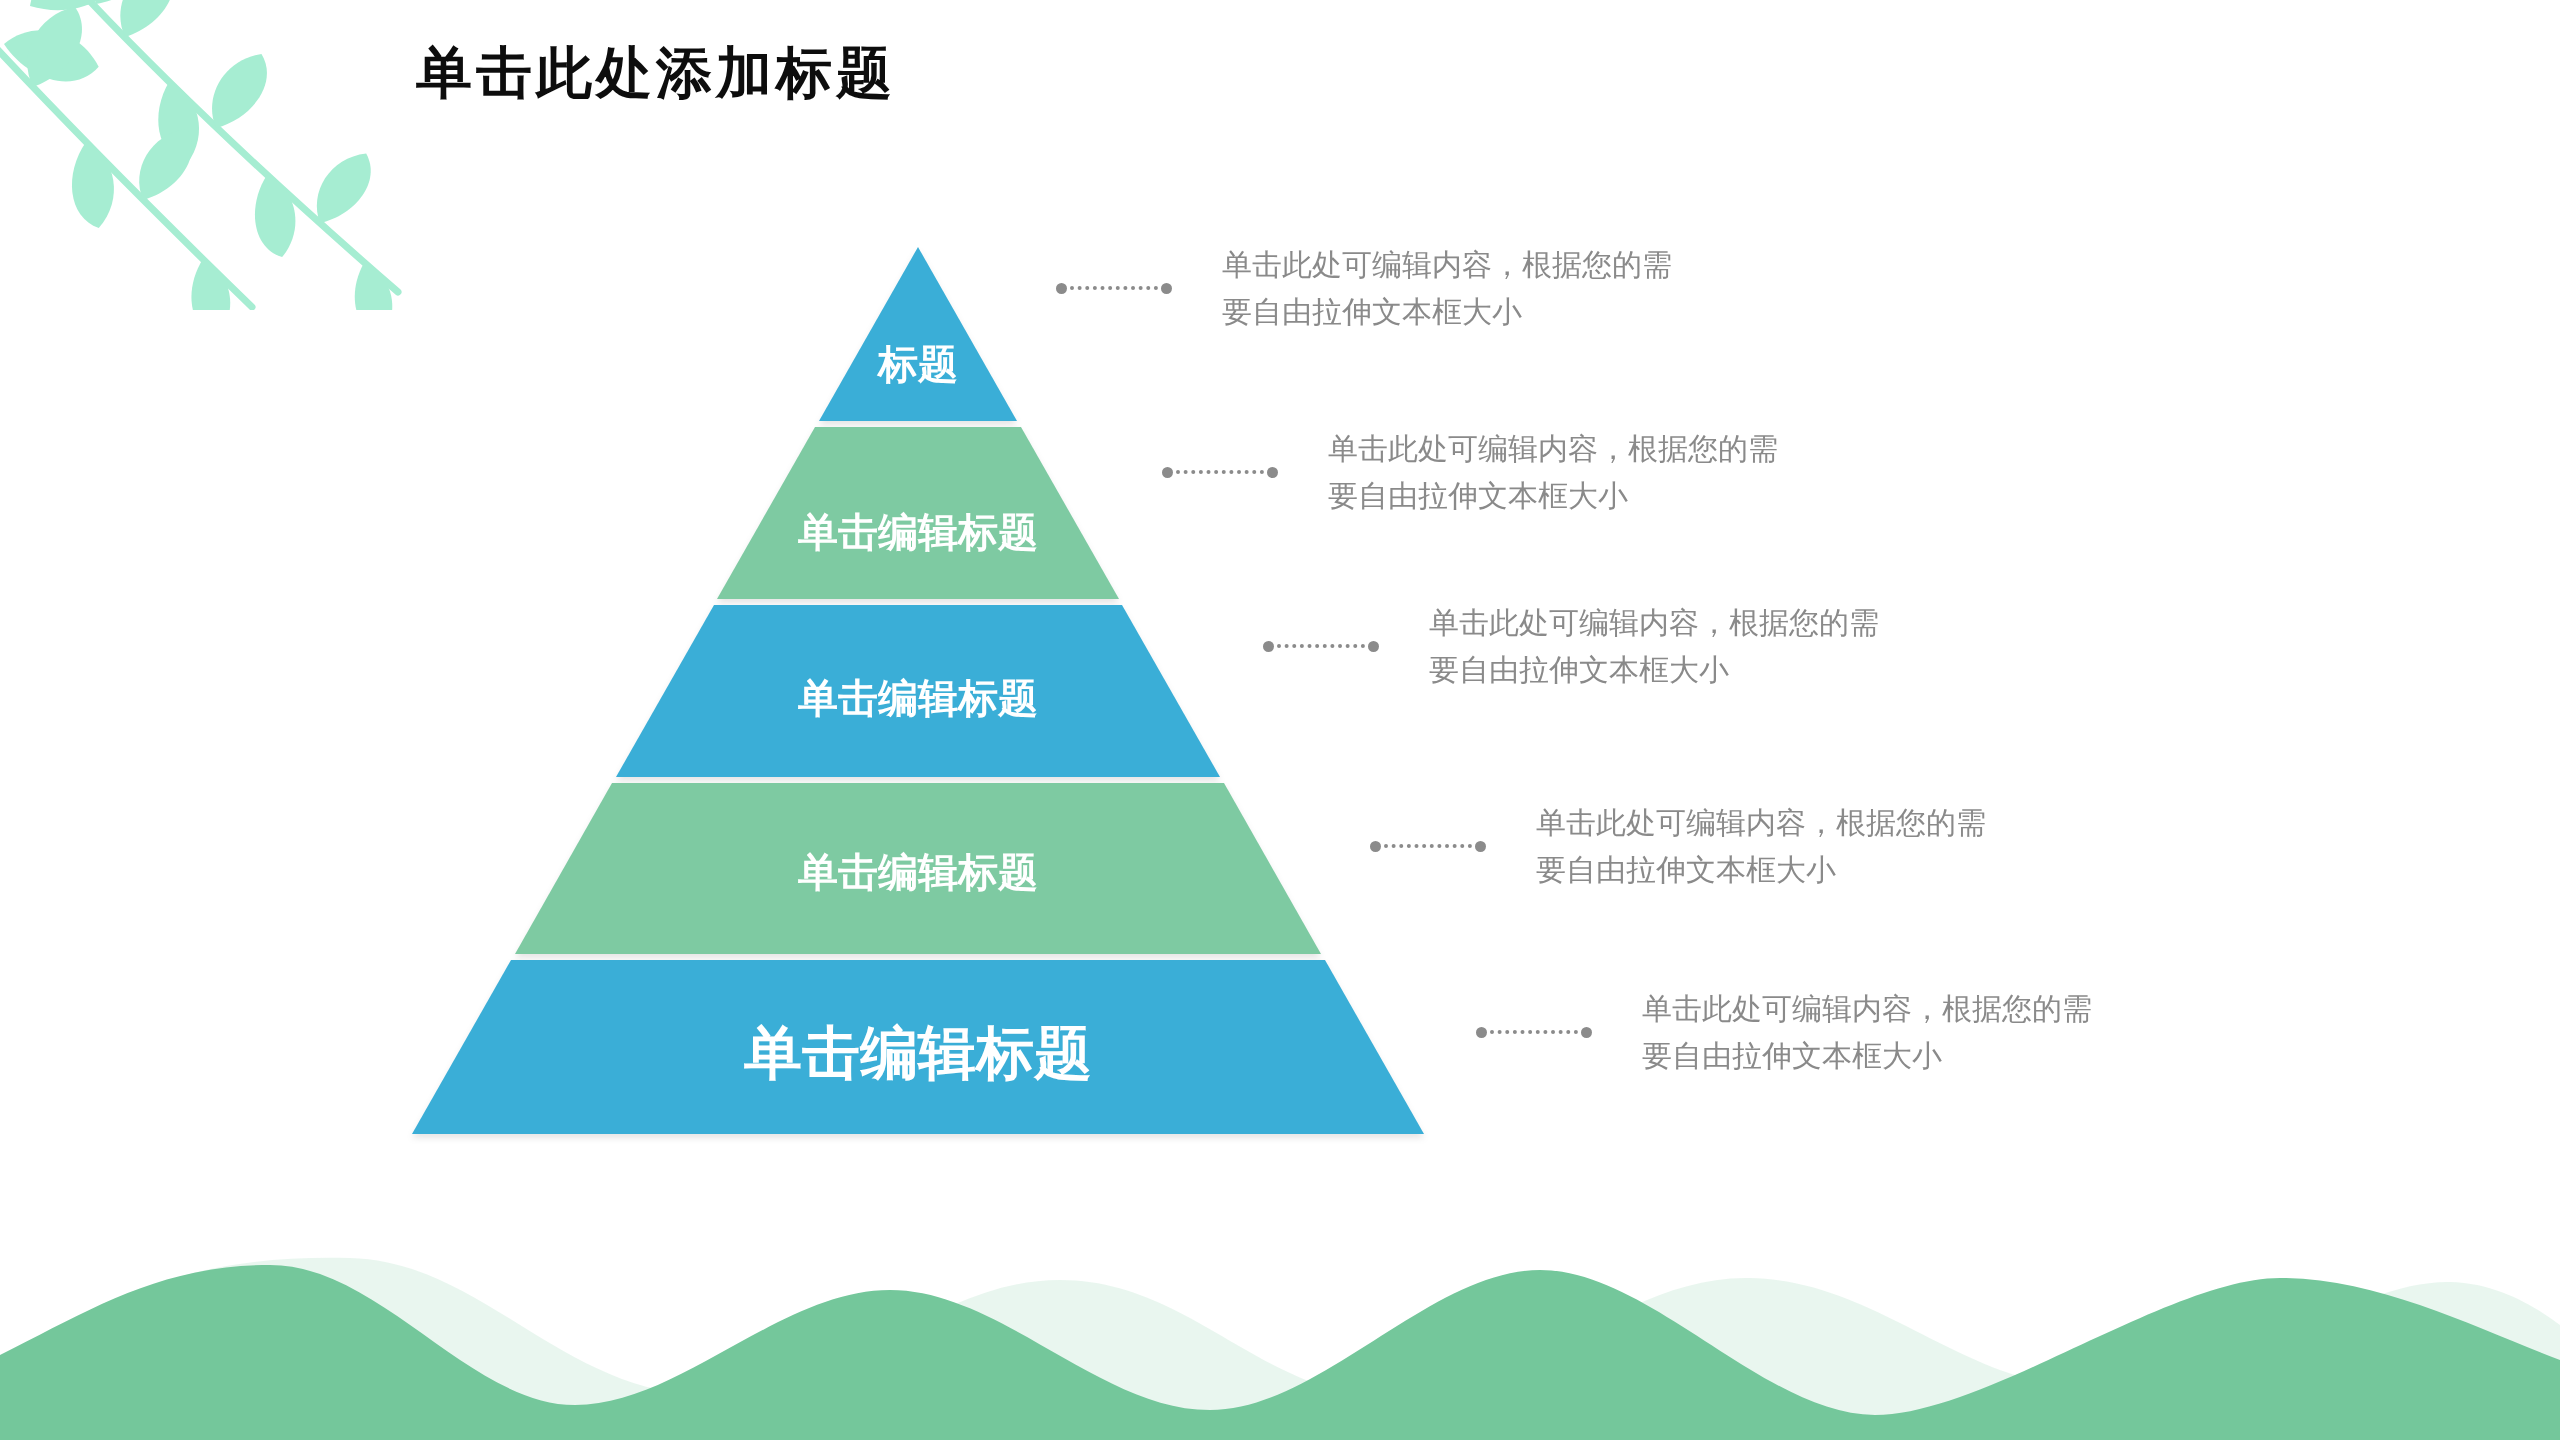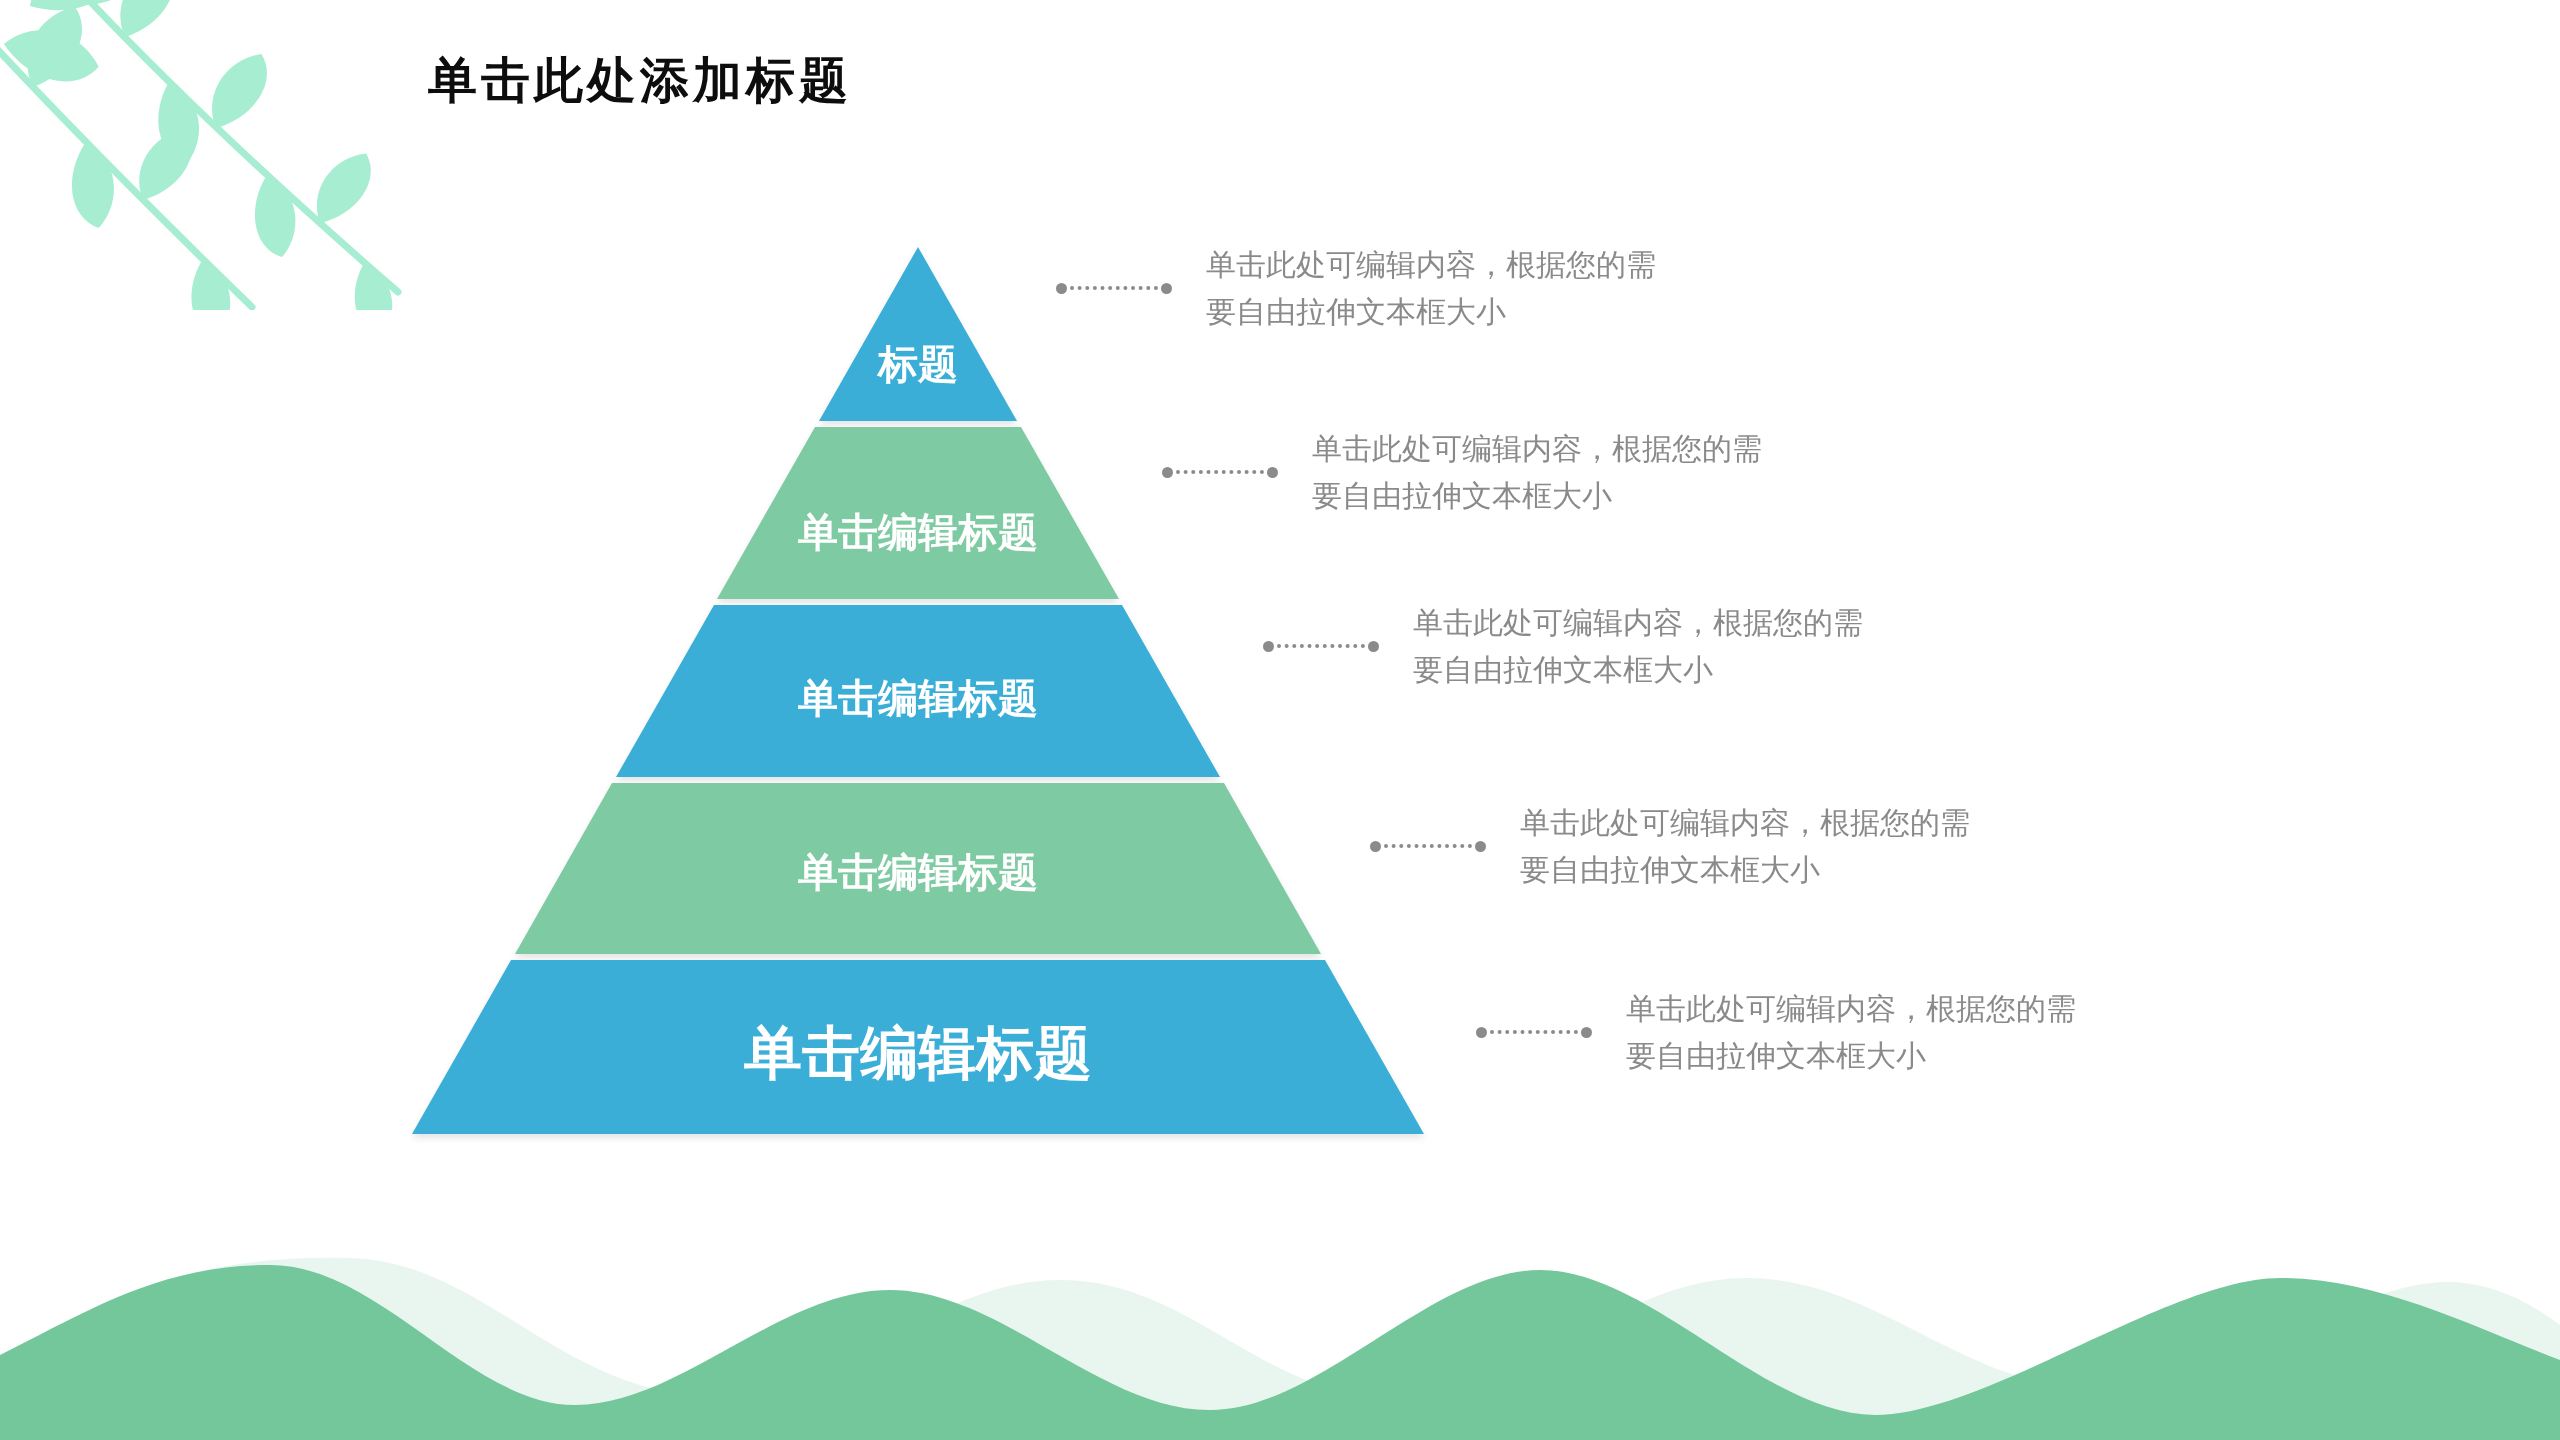--- a/index.html
+++ b/index.html
@@ -2,43 +2,43 @@
 <html><head>
 <meta charset="utf-8">
 <style>
   html,body{margin:0;padding:0;background:#ffffff;}
   .slide{
     position:relative;width:2560px;height:1440px;overflow:hidden;background:#ffffff;
     font-family:"Liberation Sans","DejaVu Sans",sans-serif;
   }
   
   .slide-title{
-    position:absolute;left:416px;top:42px;margin:12px;
-    font-size:49px;font-weight:800;letter-spacing:4px;color:#0d0d0d;line-height:1.1;
+    position:absolute;left:416px;top:42px;margin:0;
+    font-size:56px;font-weight:800;letter-spacing:4px;color:#0d0d0d;line-height:1.1;
   }
   
   .leaf-svg{position:absolute;left:0;top:0;}
   
   .pyramid-svg{position:absolute;left:380px;top:230px;}
   .pyramid-svg polygon{filter:drop-shadow(0 4px 3px rgba(0,0,0,0.10));}
   .tier-label{
     fill:#ffffff;font-weight:bold;text-anchor:middle;
     font-family:"Liberation Sans","DejaVu Sans",sans-serif;
   }
   .tier-label.small{font-size:40px;}
   .tier-label.big{font-size:58px;}
   
   .annotation{
     position:absolute;display:flex;align-items:center;height:96px;
   }
   .leader{display:flex;align-items:center;width:116px;flex:none;}
   .leader .dot{width:11px;height:11px;border-radius:50%;background:#8b8b8b;flex:none;}
   .leader .dashes{flex:1;height:0;border-top:4px dotted #8b8b8b;margin:0 3px;}
   .annotation-text{
-    margin-left:34px;color:#8a8a8a;font-size:30px;line-height:47px;white-space:nowrap;
+    margin-left:50px;color:#8a8a8a;font-size:30px;line-height:47px;white-space:nowrap;
   }
   .a1{left:1056px;top:240px;}
   .a2{left:1162px;top:424px;}
   .a3{left:1263px;top:598px;}
   .a4{left:1370px;top:798px;}
   .a5{left:1476px;top:984px;}
   
   .wave-svg{position:absolute;left:0;bottom:0;}
 </style>
 </head>

